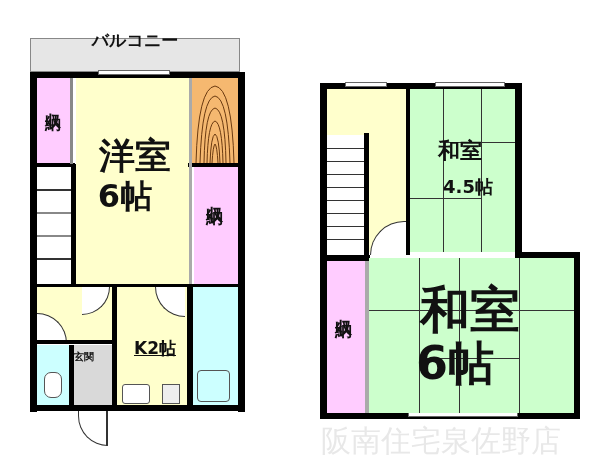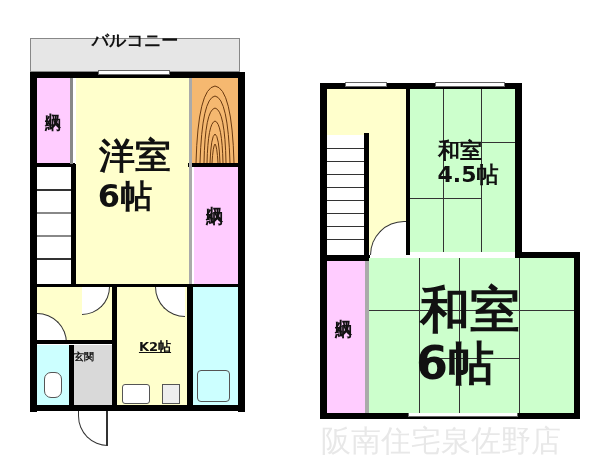--- a/index.html
+++ b/index.html
@@ -73,21 +73,21 @@
   <div class="abs wall" style="left:69px;top:345px;width:5px;height:60px;"></div>
   <div class="abs wall" style="left:37px;top:340px;width:80px;height:4px;"></div>
 
   <div class="abs" style="left:74px;top:345px;width:38px;height:60px;background:#d9d9d9;"></div>
   <div class="label" style="left:74px;top:352px;width:20px;font-size:10px;">玄関</div>
   <div class="abs" style="left:78px;top:411px;width:30px;height:35px;border-bottom-left-radius:30px;border:1px solid #333;border-top:none;border-right:2px solid #333;background:#fff;"></div>
 
   <div class="abs wall" style="left:112px;top:287px;width:5px;height:120px;"></div>
   <div class="abs" style="left:117px;top:287px;width:70px;height:118px;background:#ffffcc;"></div>
   <div class="abs" style="left:155px;top:287px;width:30px;height:30px;border-bottom-left-radius:30px;border:1px solid #333;border-right:none;border-top:none;background:#fff;"></div>
-  <div class="label" style="left:125px;top:340px;width:60px;font-size:13px;text-decoration:underline;">K2帖</div>
+  <div class="label" style="left:125px;top:340px;width:60px;font-size:17px;text-decoration:underline;">K2帖</div>
   <div class="abs" style="left:122px;top:384px;width:28px;height:20px;border:1px solid #555;border-radius:3px;background:#fff;"></div>
   <div class="abs" style="left:162px;top:384px;width:18px;height:20px;border:1px solid #555;background:#eee;"></div>
 
   <div class="abs wall" style="left:187px;top:287px;width:6px;height:120px;"></div>
   <div class="abs" style="left:193px;top:287px;width:45px;height:118px;background:#ccffff;"></div>
   <div class="abs" style="left:197px;top:370px;width:33px;height:32px;border:1px solid #555;border-radius:4px;background:#ccffff;"></div>
 </div>
 
 <div>
 
@@ -118,21 +118,21 @@
   <div class="abs" style="left:370px;top:221px;width:36px;height:34px;border-top-left-radius:34px;border:1px solid #333;border-right:none;border-bottom:none;background:#fff;"></div>
   <div class="abs wall" style="left:406px;top:89px;width:4px;height:166px;"></div>
 
   <div class="abs" style="left:410px;top:89px;width:105px;height:163px;background:#ccffcc;">
     <div class="tatami" style="left:33px;top:0;width:1px;height:163px;"></div>
     <div class="tatami" style="left:71px;top:0;width:1px;height:163px;"></div>
     <div class="tatami" style="left:33px;top:53px;width:72px;height:1px;"></div>
     <div class="tatami" style="left:0;top:109px;width:72px;height:1px;"></div>
   </div>
   <div class="label" style="left:430px;top:140px;width:60px;font-size:22px;">和室</div>
-  <div class="label" style="left:428px;top:164px;width:80px;font-size:22px;">4.5帖</div>
+  <div class="label" style="left:428px;top:178px;width:80px;font-size:18px;">4.5帖</div>
 
   <div class="abs wall" style="left:320px;top:255px;width:50px;height:6px;"></div>
   <div class="abs" style="left:327px;top:261px;width:38px;height:152px;background:#ffccff;"></div>
   <div class="vlabel" style="left:333px;top:305px;font-size:17px;">収納</div>
   <div class="abs" style="left:365px;top:261px;width:4px;height:152px;background:#aaa;"></div>
 
   <div class="abs" style="left:369px;top:258px;width:205px;height:155px;background:#ccffcc;">
     <div class="tatami" style="left:0;top:52px;width:205px;height:1px;"></div>
     <div class="tatami" style="left:50px;top:0;width:1px;height:155px;"></div>
     <div class="tatami" style="left:90px;top:0;width:1px;height:155px;"></div>

